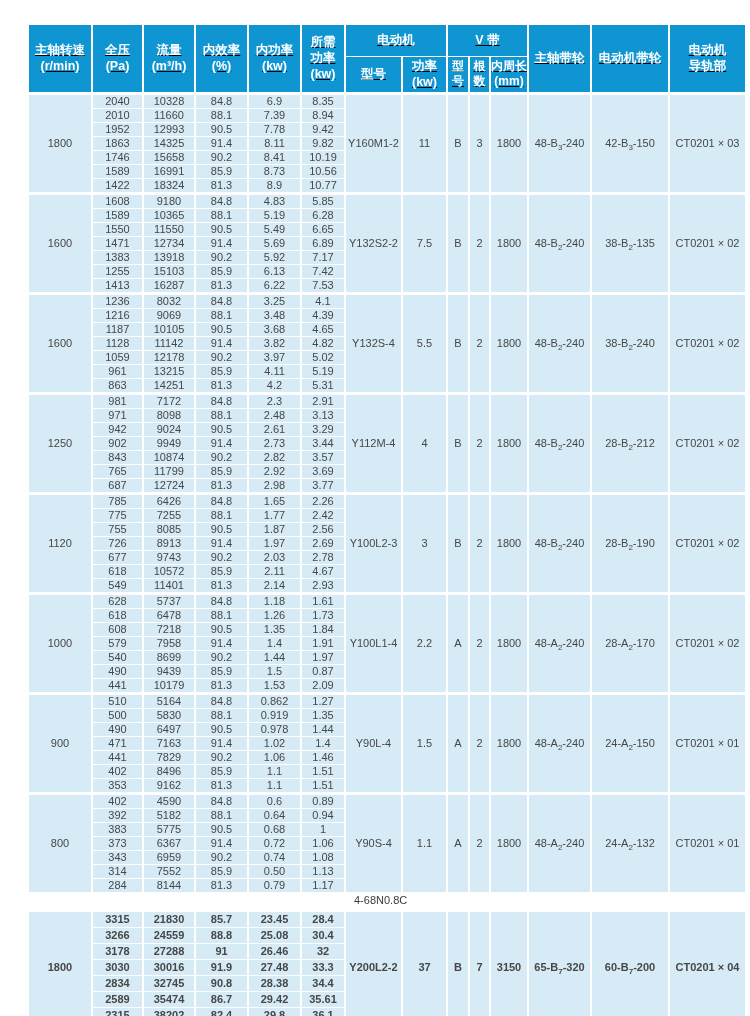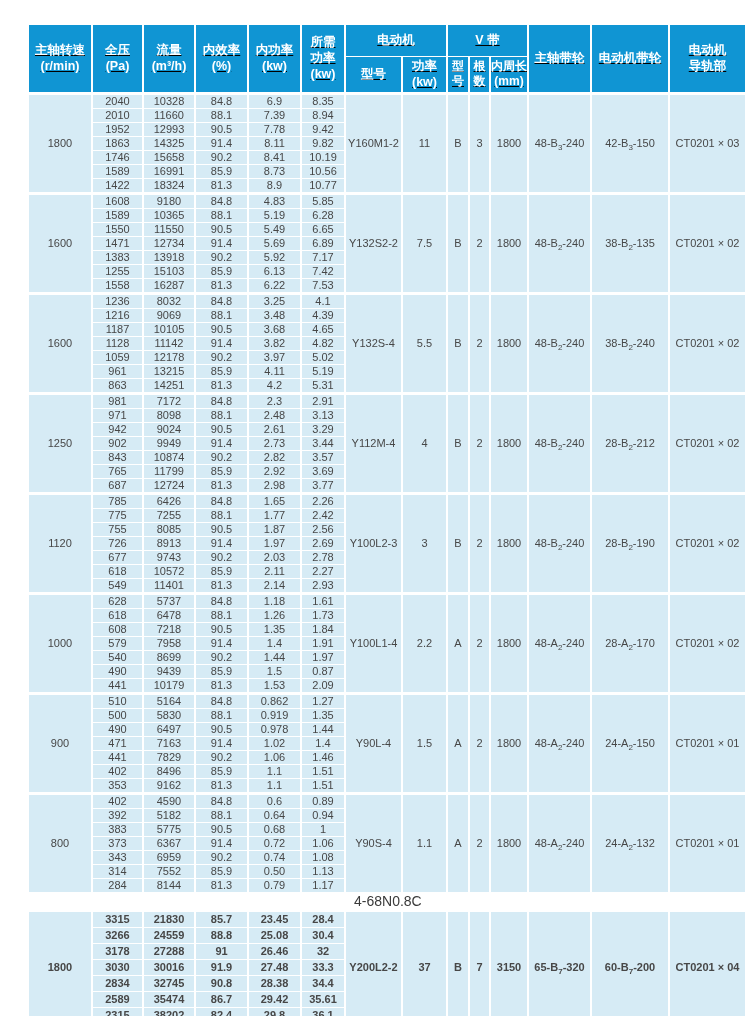--- a/index.html
+++ b/index.html
@@ -42,21 +42,21 @@
     border-left-width:2px;
     border-right-width:2px;
     line-height:1;
   }
   tbody.group tr:first-child td{border-top:3px solid #ffffff;}
   tbody.tall td{height:15px;font-weight:bold;}
   tbody.divider td{
     background:#ffffff;
     text-align:left;
     height:16px;
-    font-size:14px;
+    font-size:11px;
     color:#3a3a3a;
     border:none;
   }
   tbody.divider td span{margin-left:326px;}
   td sub{font-size:8px;line-height:0;}
 </style>
 </head>
 <body>
 
 <table class="spec">
@@ -216,21 +216,21 @@
         <td>7.17</td>
       </tr>
       <tr>
         <td>1255</td>
         <td>15103</td>
         <td>85.9</td>
         <td>6.13</td>
         <td>7.42</td>
       </tr>
       <tr>
-        <td>1558</td>
+        <td>1413</td>
         <td>16287</td>
         <td>81.3</td>
         <td>6.22</td>
         <td>7.53</td>
       </tr>
     </tbody>
     <tbody class="group">
       <tr>
         <td rowspan="7">1600</td>
         <td>1236</td>
@@ -393,21 +393,21 @@
         <td>9743</td>
         <td>90.2</td>
         <td>2.03</td>
         <td>2.78</td>
       </tr>
       <tr>
         <td>618</td>
         <td>10572</td>
         <td>85.9</td>
         <td>2.11</td>
-        <td>2.27</td>
+        <td>4.67</td>
       </tr>
       <tr>
         <td>549</td>
         <td>11401</td>
         <td>81.3</td>
         <td>2.14</td>
         <td>2.93</td>
       </tr>
     </tbody>
     <tbody class="group">

